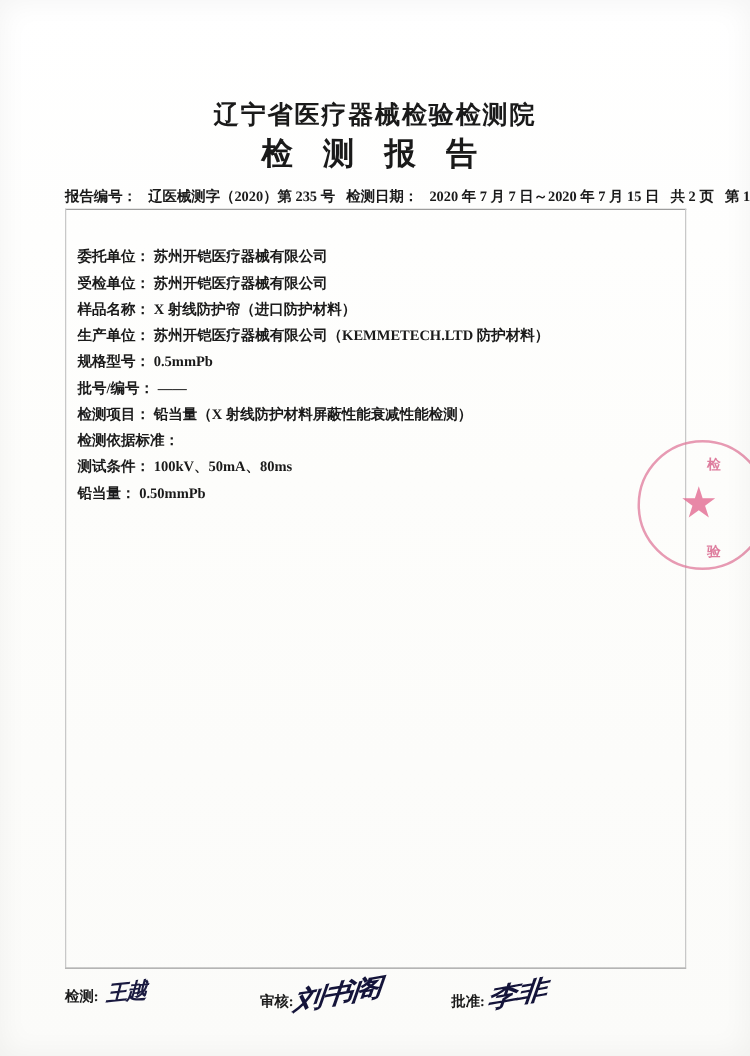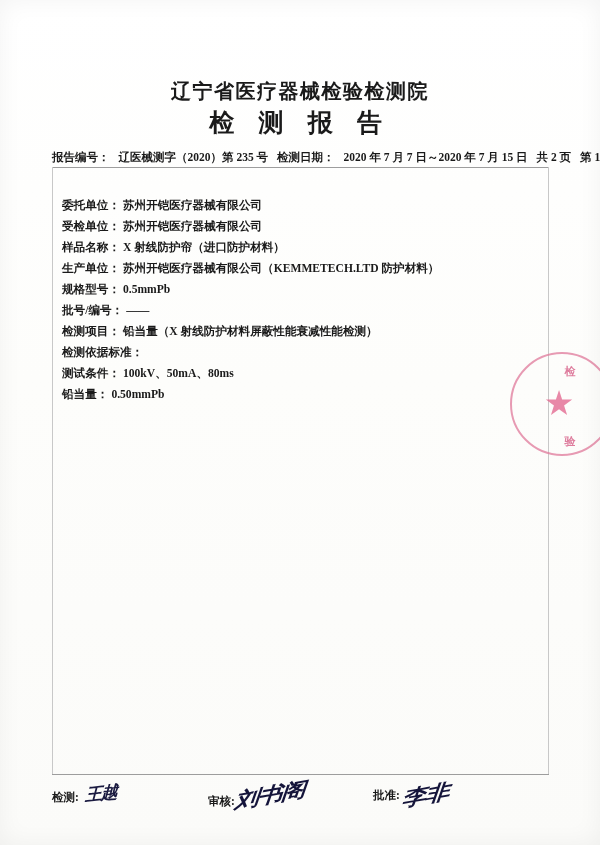--- a/index.html
+++ b/index.html
@@ -165,21 +165,21 @@
     letter-spacing: -1px;
     display: inline-block;
   }
   .sig-mark.scribble {
     font-size: 20px;
     transform: rotate(-10deg) skewX(-14deg) scaleX(1.25);
     color: #14143a;
   }
   .sb-1 { left: 0px; justify-content: center; }
   .sb-2 { left: 156px; }
-  .sb-3 { left: 321px; align-items: center; }
+  .sb-3 { left: 309px; }
   .page-edge-shadow {
     position: absolute;
     inset: 0;
     box-shadow: inset 0 0 24px rgba(0,0,0,0.05);
     pointer-events: none;
   }
 </style>
 </head>
 <body>
 

